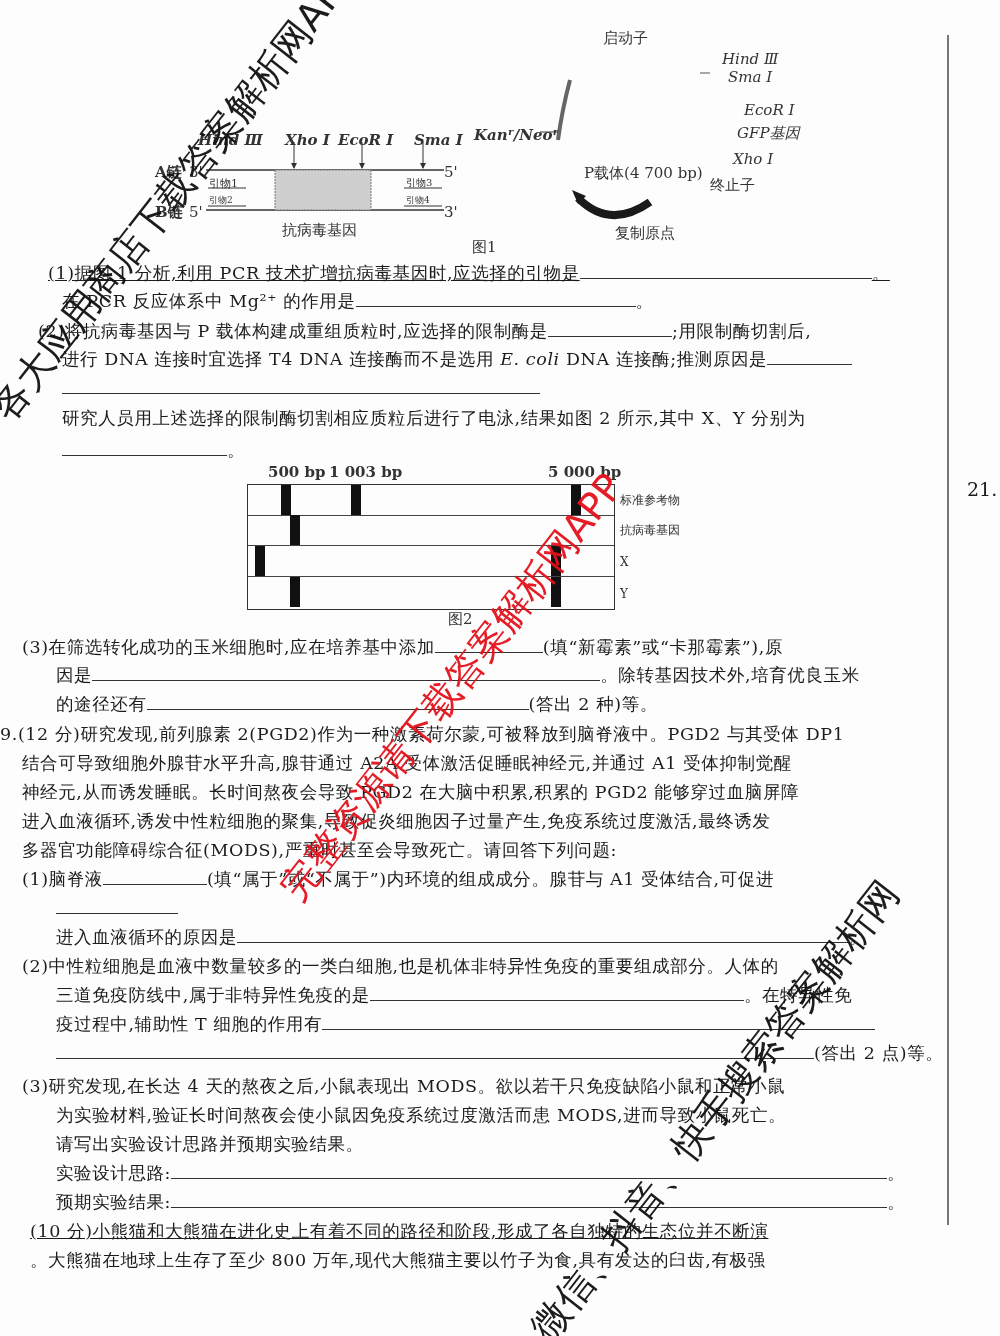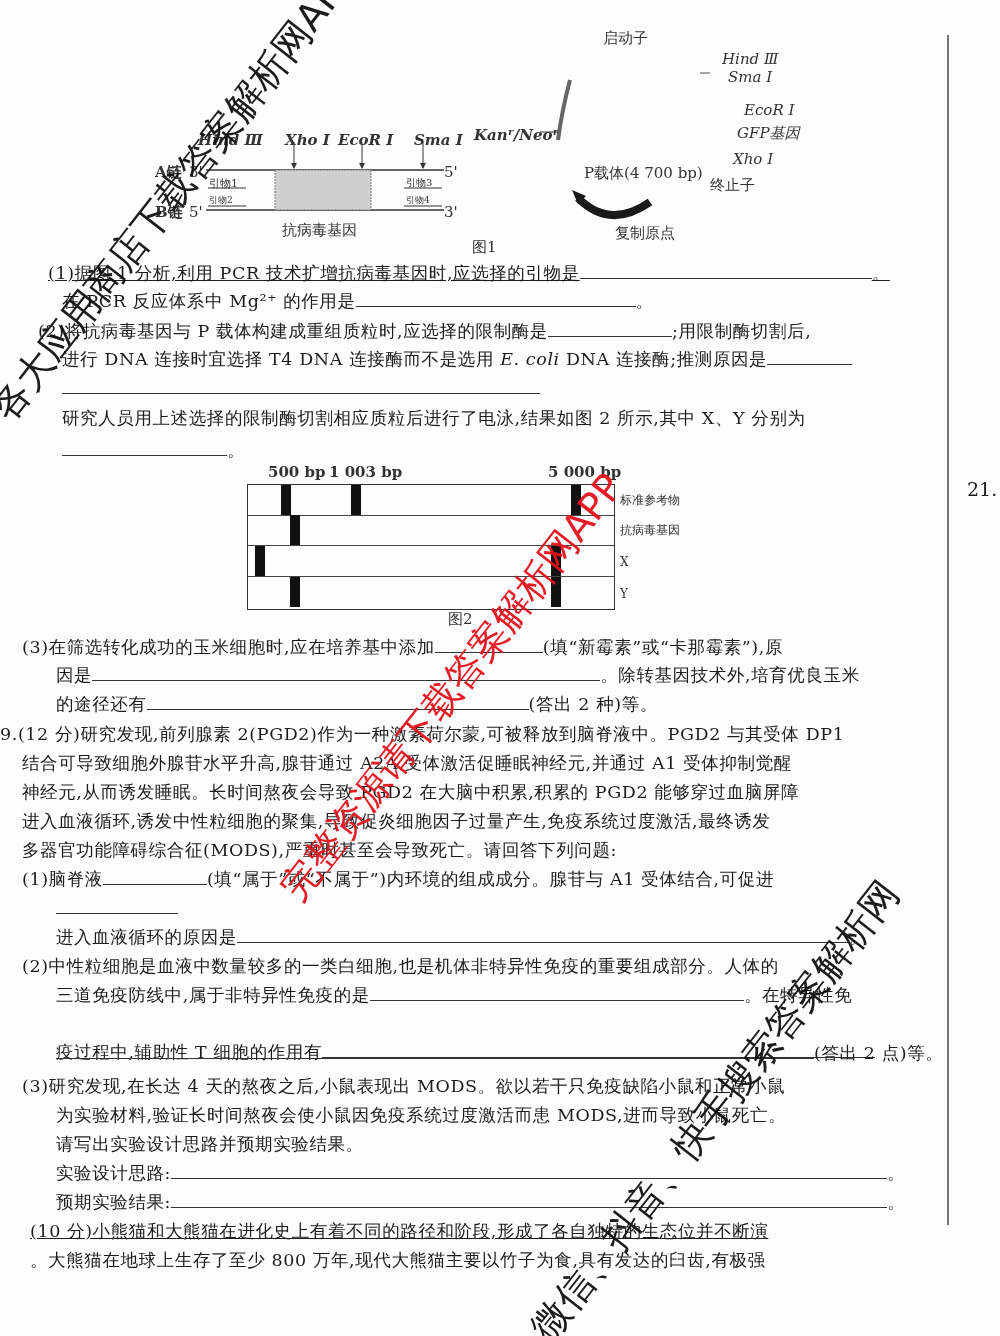--- a/index.html
+++ b/index.html
@@ -154,21 +154,21 @@
   <span class="blank" style="width:122px"></span>
 </div>
 <div class="line" style="left:56px;top:924px;text-align:center;">
   <span>进入血液循环的原因是</span><span class="blank" style="width:612px"></span><span>。</span>
 </div>
 
 <div class="line" style="left:22px;top:953px;">(2)中性粒细胞是血液中数量较多的一类白细胞,也是机体非特异性免疫的重要组成部分。人体的</div>
 <div class="line" style="left:56px;top:982px;">
   <span>三道免疫防线中,属于非特异性免疫的是</span><span class="blank" style="width:374px"></span><span>。在特异性免</span>
 </div>
-<div class="line" style="left:56px;top:1011px;margin-top:28px;">
+<div class="line" style="left:56px;top:1011px;">
   <span>疫过程中,辅助性 T 细胞的作用有</span><span class="blank" style="width:553px"></span>
 </div>
 <div class="line" style="left:56px;top:1040px;">
   <span class="blank" style="width:758px"></span><span>(答出 2 点)等。</span>
 </div>
 
 <div class="line" style="left:22px;top:1073px;">(3)研究发现,在长达 4 天的熬夜之后,小鼠表现出 MODS。欲以若干只免疫缺陷小鼠和正常小鼠</div>
 <div class="line" style="left:56px;top:1102px;">为实验材料,验证长时间熬夜会使小鼠因免疫系统过度激活而患 MODS,进而导致小鼠死亡。</div>
 <div class="line" style="left:56px;top:1131px;">请写出实验设计思路并预期实验结果。</div>
 <div class="line" style="left:56px;top:1160px;">

